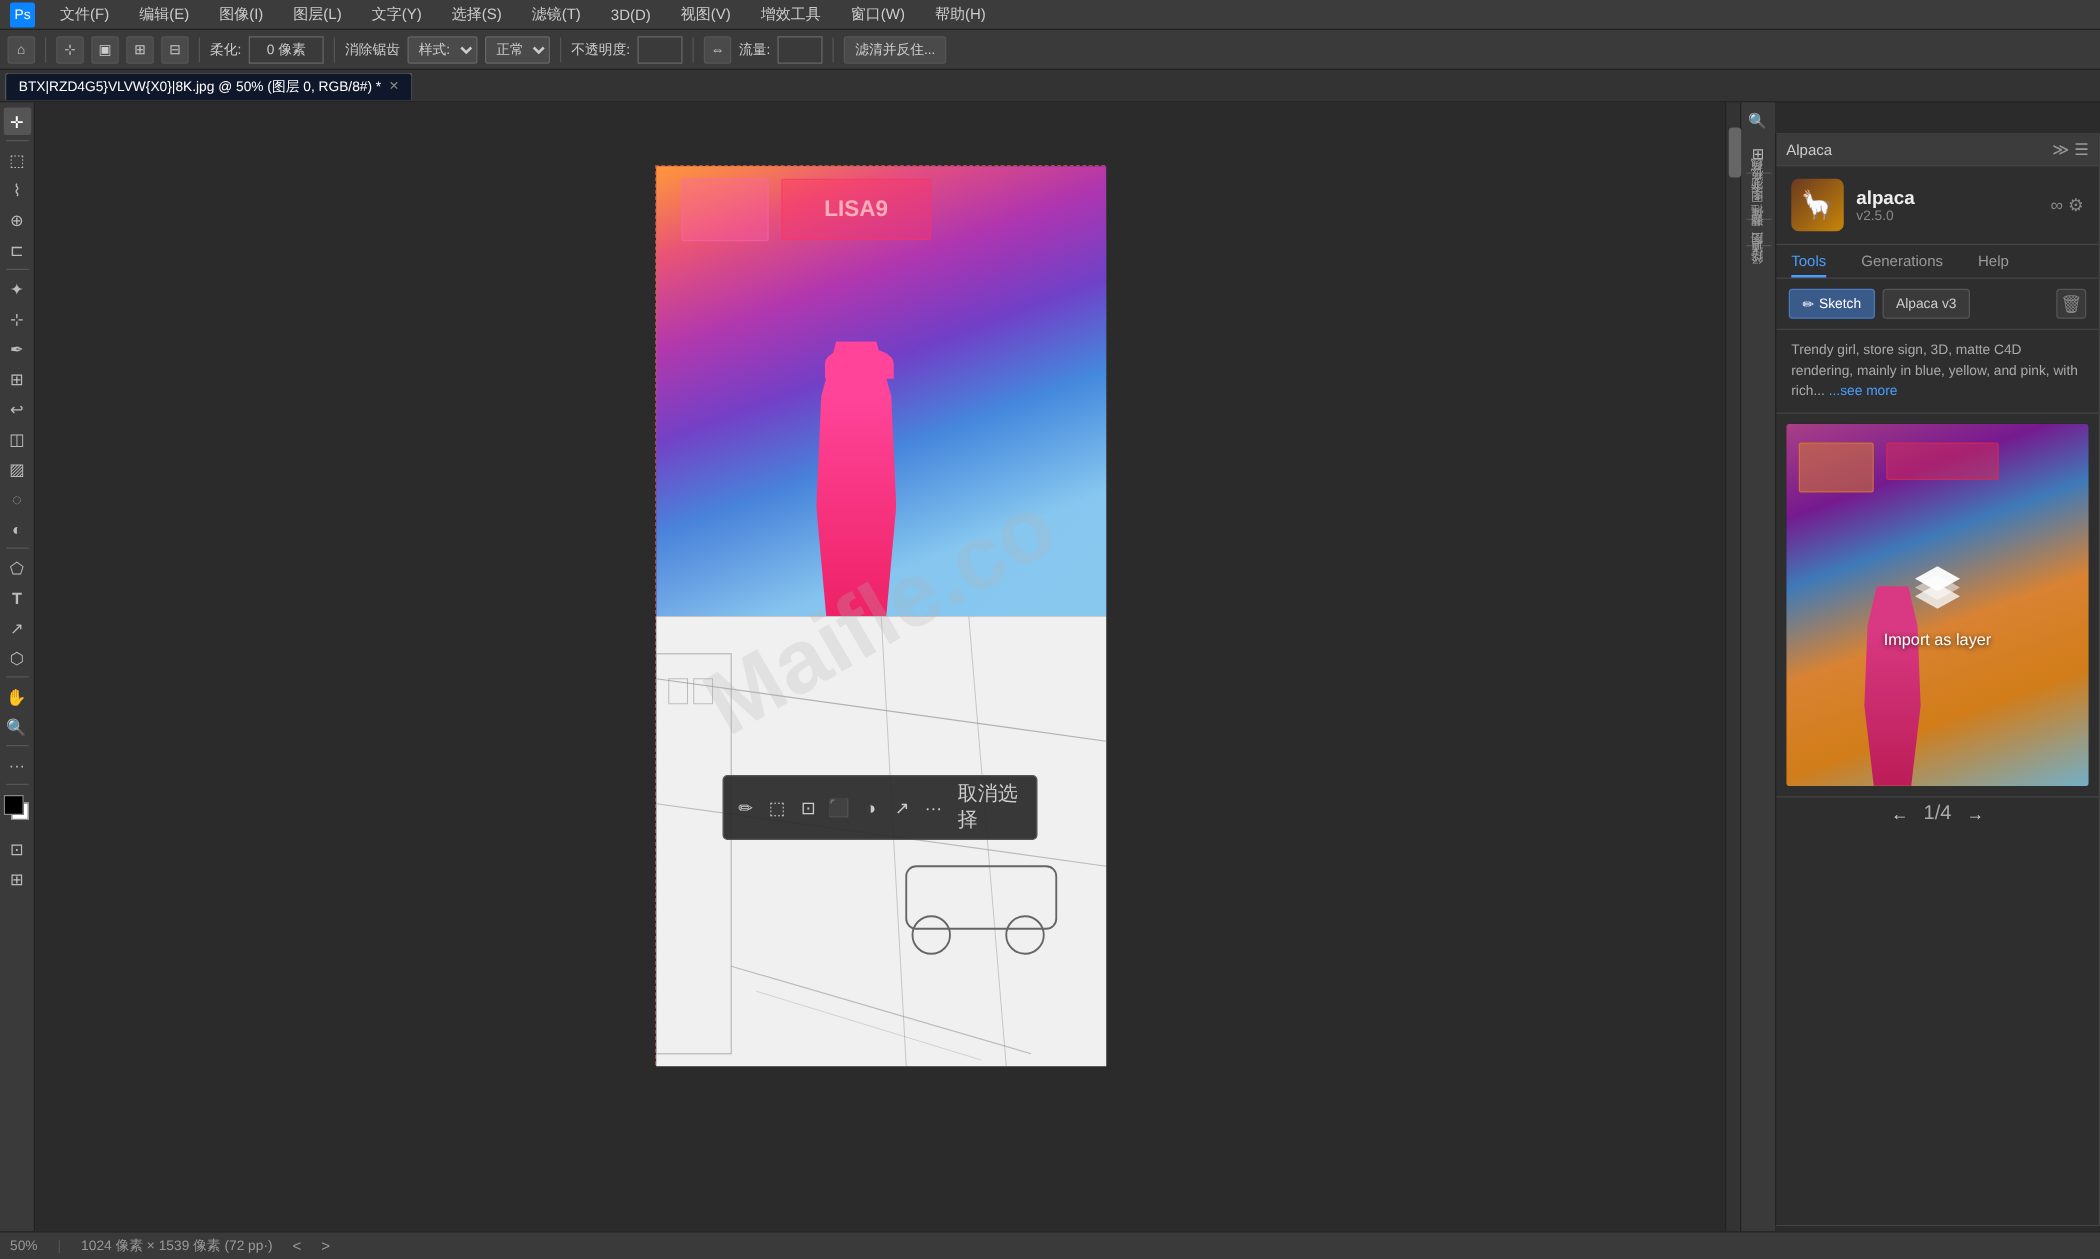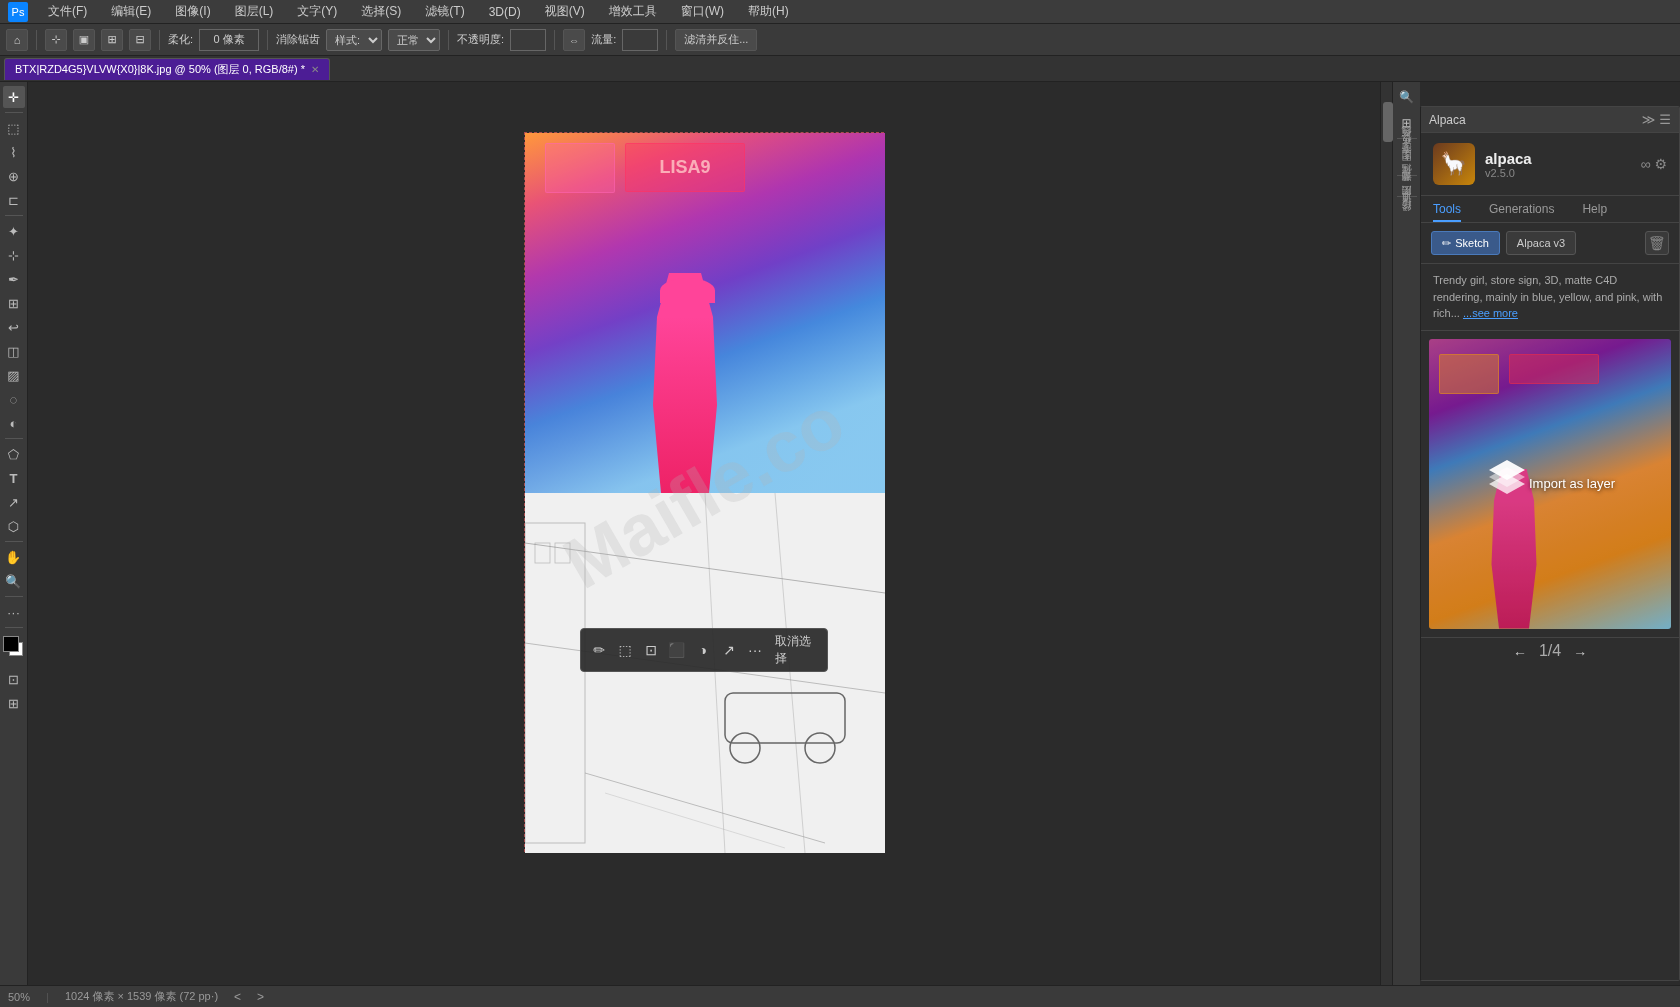--- a/index.html
+++ b/index.html
@@ -95,21 +95,21 @@
       border-bottom: none;
       color: #bbb;
       font-size: 11px;
       padding: 0 10px;
       display: flex;
       align-items: center;
       gap: 6px;
       cursor: pointer;
       border-radius: 3px 3px 0 0;
     }
-    .tab.active { background: #4c1d95; color: #fff; }
+    .tab.active { background: #0f172a; color: #fff; }
     .tab-close { color: #888; font-size: 10px; cursor: pointer; }
 
     
     #main-layout {
       display: flex;
       width: 100%;
       height: calc(1007px - 24px - 32px - 26px - 22px);
     }
 
     
@@ -216,21 +216,21 @@
       color: #ccc;
       font-size: 14px;
       cursor: pointer;
       display: flex;
       align-items: center;
       justify-content: center;
       border-radius: 2px;
     }
     .float-label {
       color: #ccc;
-      font-size: 12px;
+      font-size: 16px;
       cursor: pointer;
       padding: 0 4px;
     }
 
     
     #alpaca-panel {
       width: 252px;
       background: #2e2e2e;
       border: 1px solid #444;
       margin: 4px auto;
@@ -317,36 +317,36 @@
       margin-left: auto;
     }
 
     #alpaca-description {
       padding: 6px 12px;
       font-size: 11px;
       color: #aaa;
       line-height: 1.5;
       border-bottom: 1px solid #444;
     }
-    .see-more { color: #4a9eff; cursor: pointer; font-size: 11px; text-decoration: underline; }
+    .see-more { color: #4a9eff; cursor: pointer; font-size: 11px; }
 
     
     #alpaca-preview {
       position: relative;
       margin: 8px;
       background: #1a1a1a;
       border-radius: 3px;
       overflow: hidden;
       height: 300px;
     }
     .import-overlay {
       position: absolute;
       inset: 0;
       display: flex;
-      flex-direction: row;
+      flex-direction: column;
       align-items: center;
       justify-content: center;
       background: rgba(0,0,0,0.15);
     }
 
     #alpaca-pagination {
       display: flex;
       align-items: center;
       justify-content: center;
       gap: 12px;

